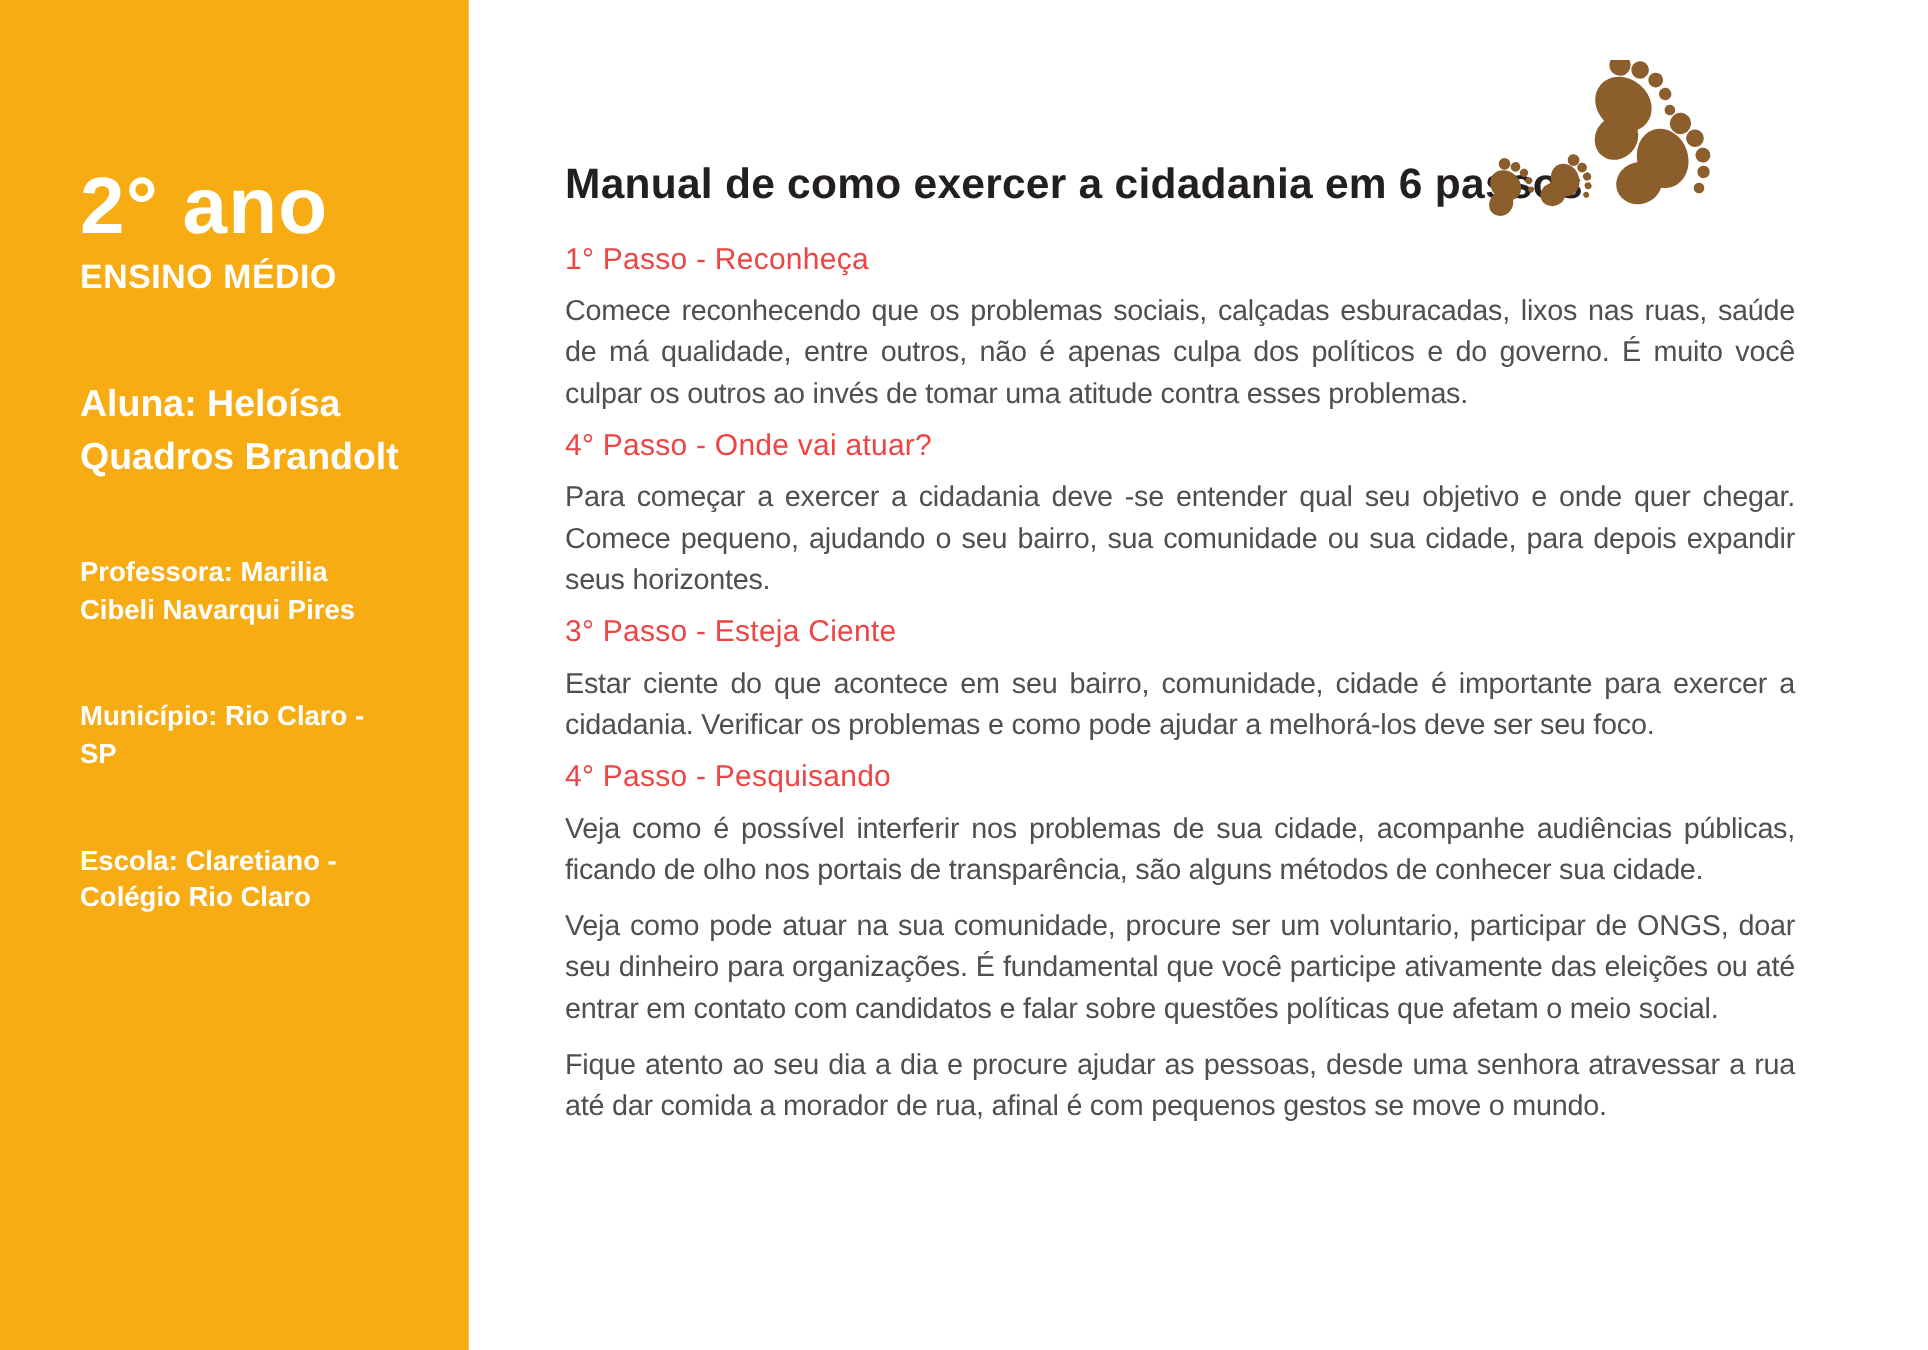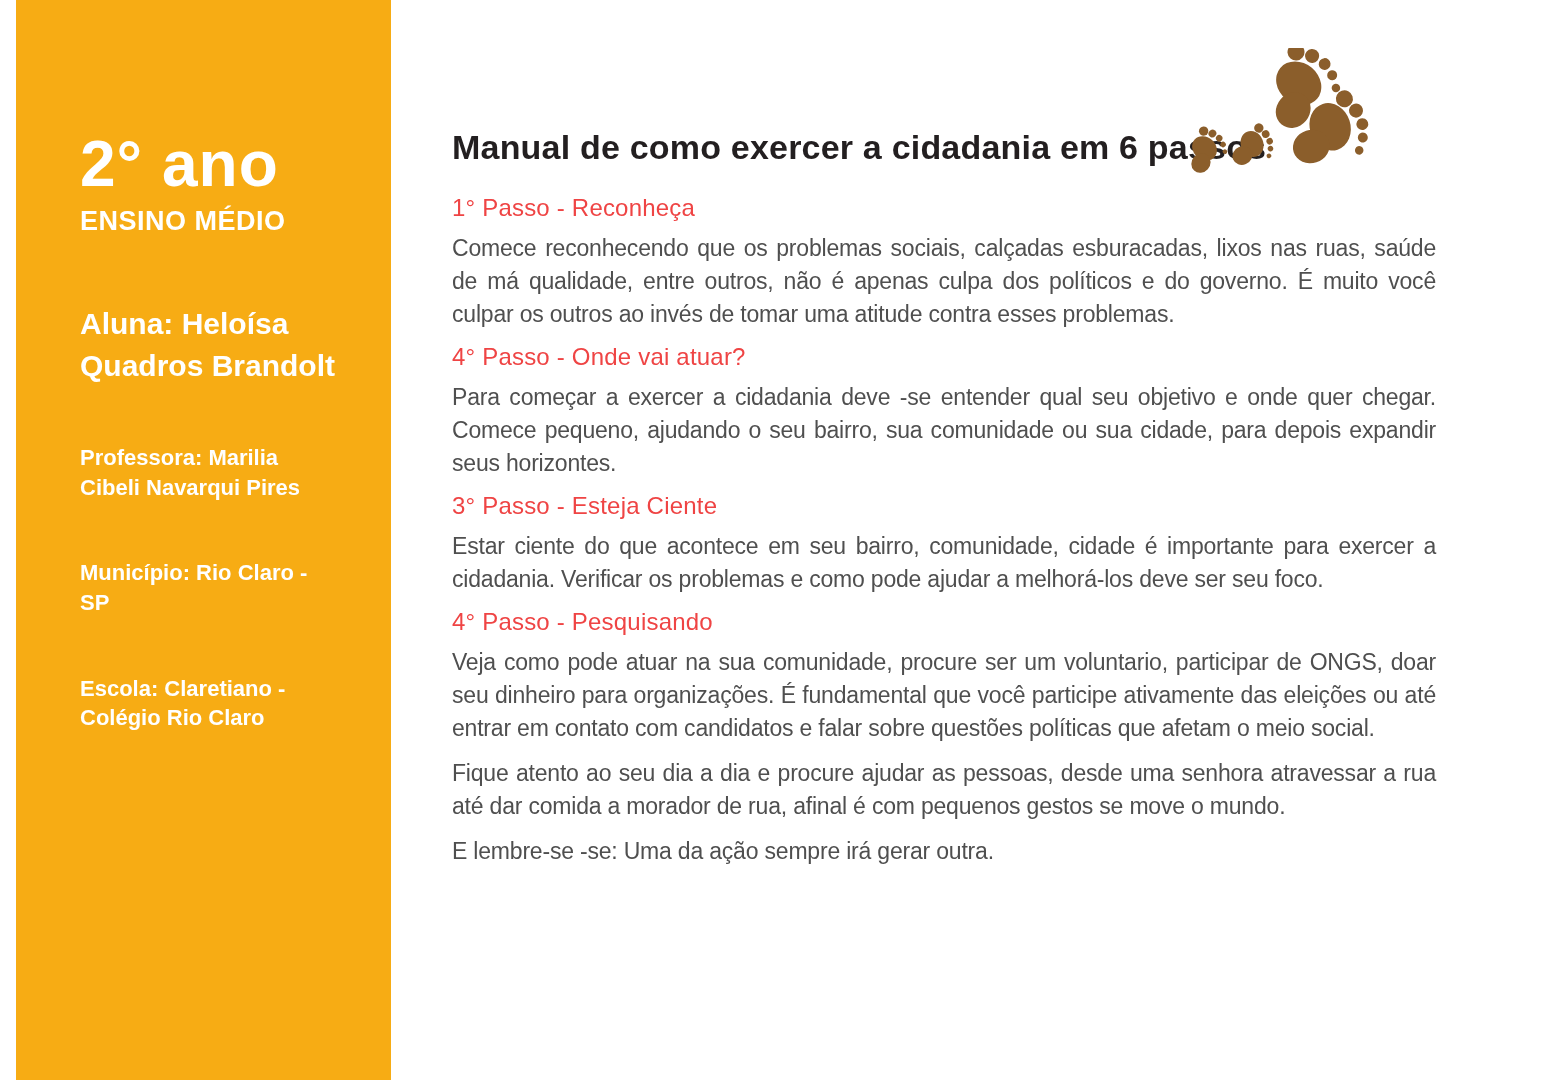--- a/index.html
+++ b/index.html
@@ -12,21 +12,21 @@
     position: relative;
     width: 1542px;
     height: 1080px;
     background: #ffffff;
     overflow: hidden;
   }
 
   
   .sidebar {
     position: absolute;
-    left: 16px; top: 0;
+    left: 0; top: 0;
     width: 375px;
     height: 1080px;
     background: #F7AC14;
     color: #ffffff;
     box-sizing: border-box;
     padding: 132px 26px 0 64px;
   }
   .grade {
     font-size: 64px;
     font-weight: bold;
@@ -147,21 +147,21 @@
     <h2 class="step-heading">1° Passo - Reconheça</h2>
     <p class="step-body">Comece reconhecendo que os problemas sociais, calçadas esburacadas, lixos nas ruas, saúde de má qualidade, entre outros, não é apenas culpa dos políticos e do governo. É muito você culpar os outros ao invés de tomar uma atitude contra esses problemas.</p>
 
     <h2 class="step-heading">4° Passo - Onde vai atuar?</h2>
     <p class="step-body">Para começar a exercer a cidadania deve -se entender qual seu objetivo e onde quer chegar. Comece pequeno, ajudando o seu bairro, sua comunidade ou sua cidade, para depois expandir seus horizontes.</p>
 
     <h2 class="step-heading">3° Passo - Esteja Ciente</h2>
     <p class="step-body">Estar ciente do que acontece em seu bairro, comunidade, cidade é importante para exercer a cidadania. Verificar os problemas e como pode ajudar a melhorá-los deve ser seu foco.</p>
 
     <h2 class="step-heading">4° Passo - Pesquisando</h2>
+    <p class="step-body">Veja como é possível interferir nos problemas de sua cidade, acompanhe audiências públicas, ficando de olho nos portais de transparência, são alguns métodos de conhecer sua cidade.</p>
 
     <p class="step-body">Veja como pode atuar na sua comunidade, procure ser um voluntario, participar de ONGS, doar seu dinheiro para organizações. É fundamental que você participe ativamente das eleições ou até entrar em contato com candidatos e falar sobre questões políticas que afetam o meio social.</p>
 
     <p class="step-body">Fique atento ao seu dia a dia e procure ajudar as pessoas, desde uma senhora atravessar a rua até dar comida a morador de rua, afinal é com pequenos gestos se move o mundo.</p>
 
-    <p class="closing">E lembre-se -se: Uma da ação sempre irá gerar outra.</p>
   </main>
 
 </div>
 
 </body></html>

